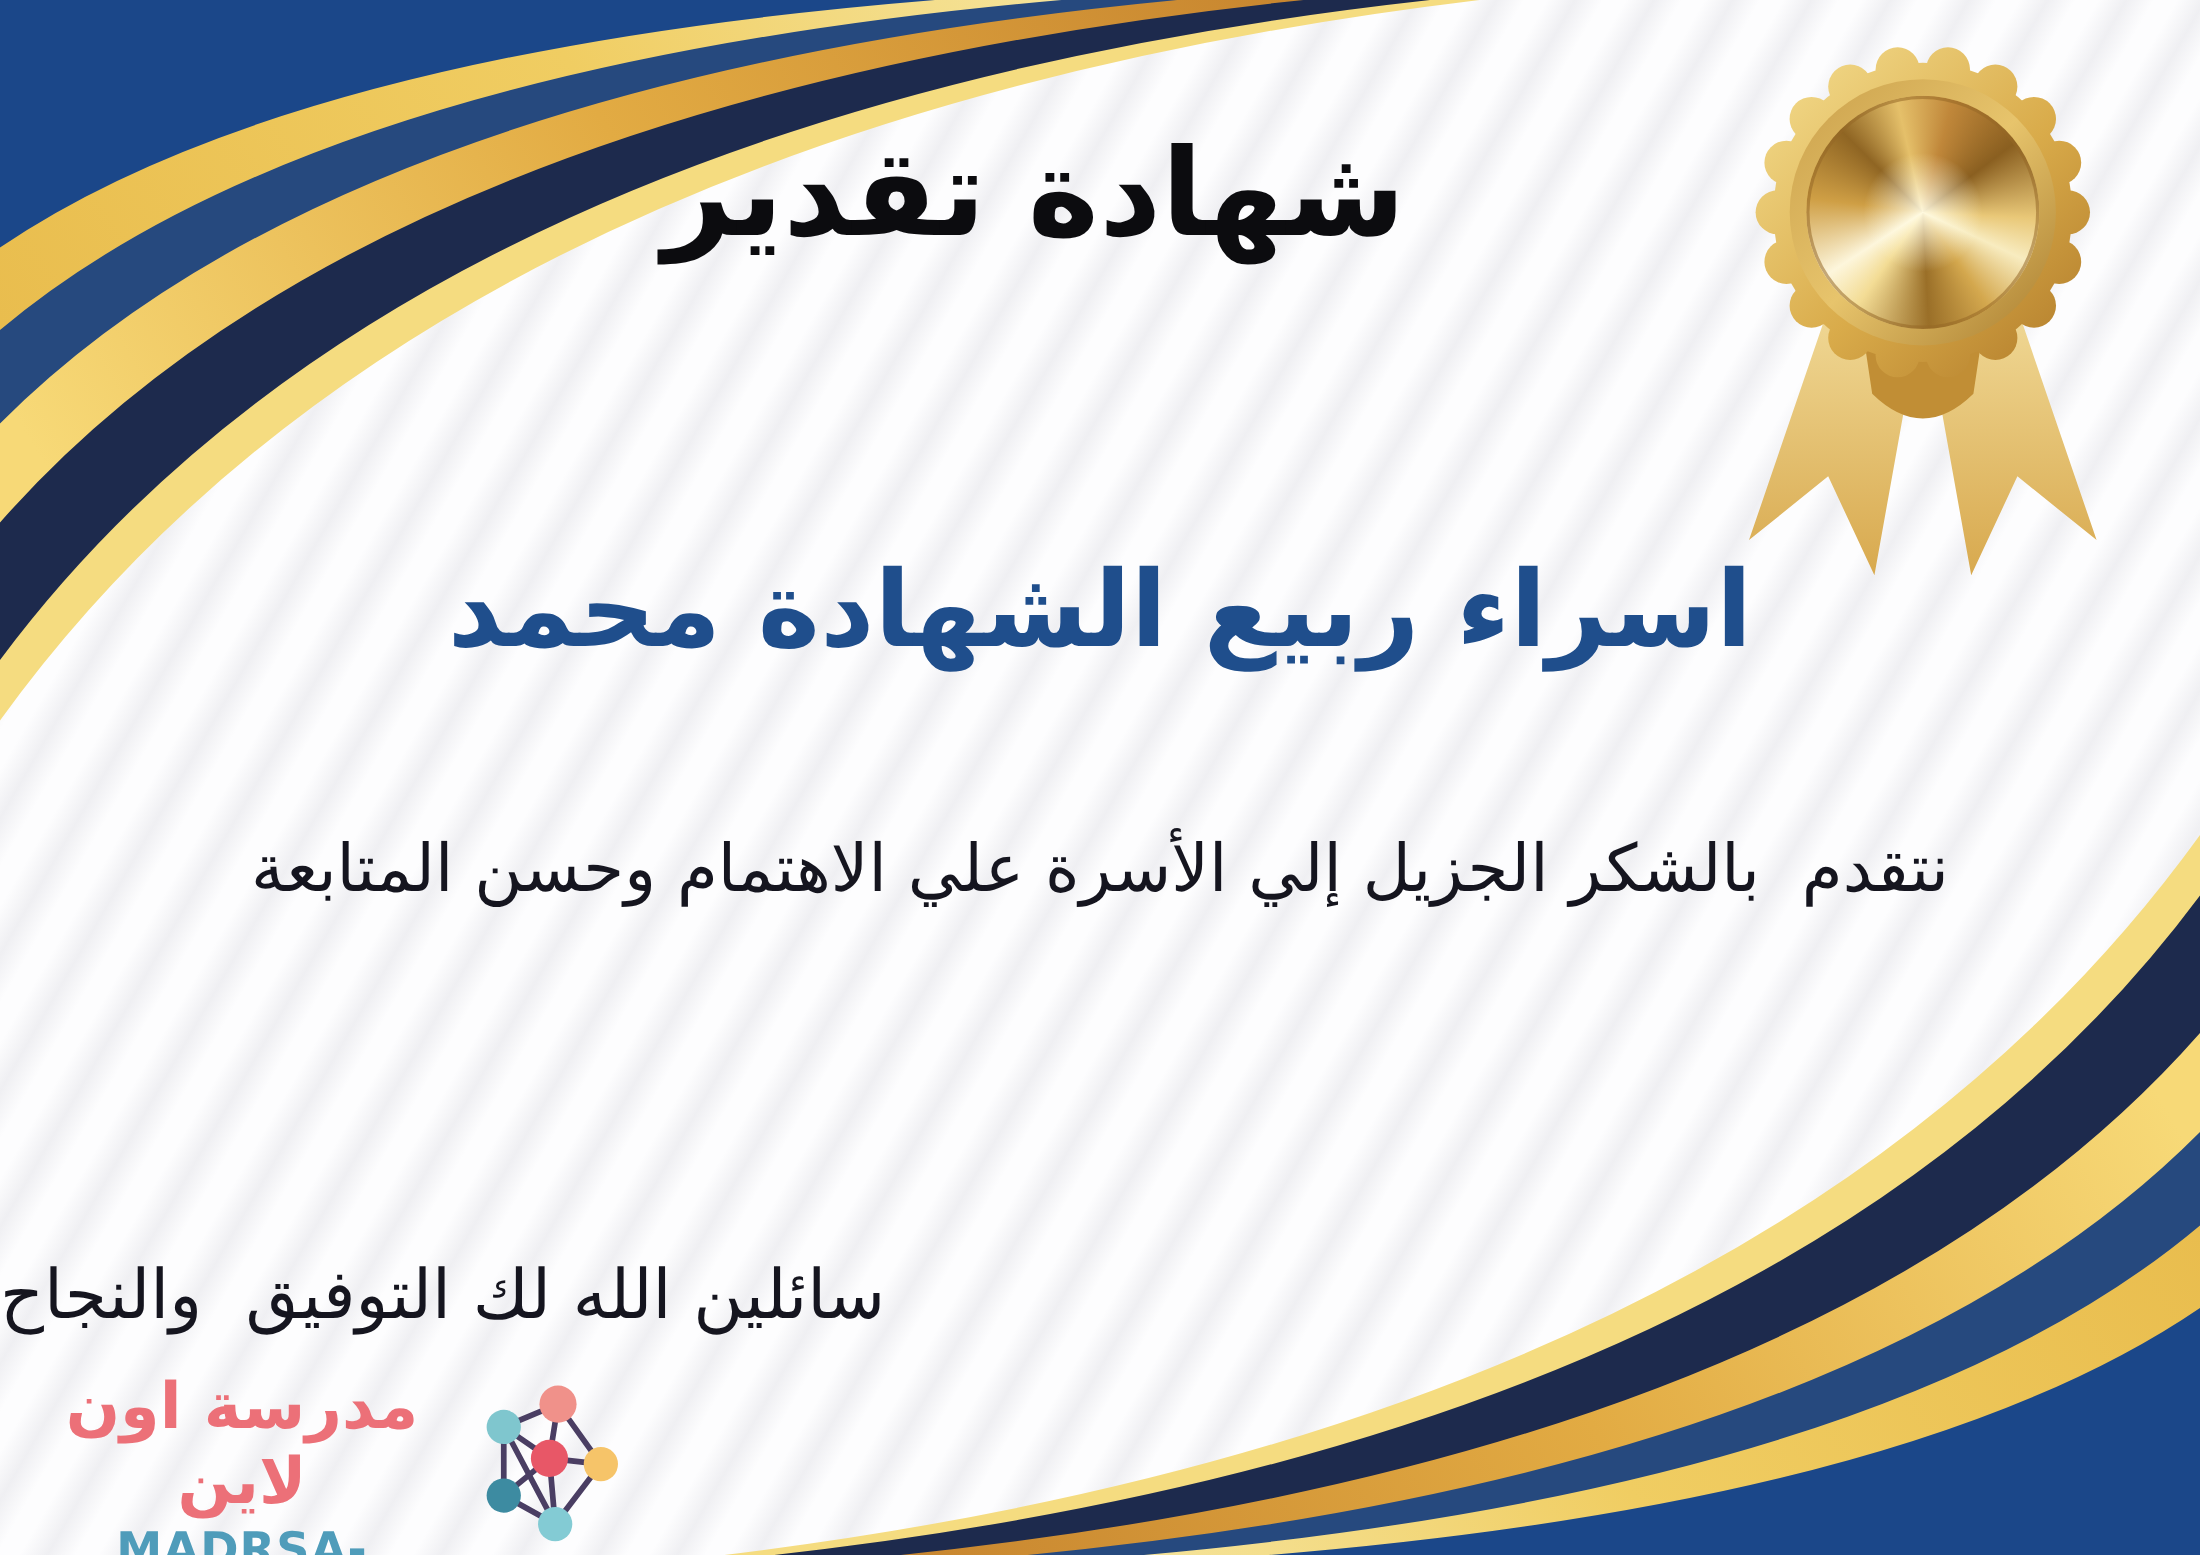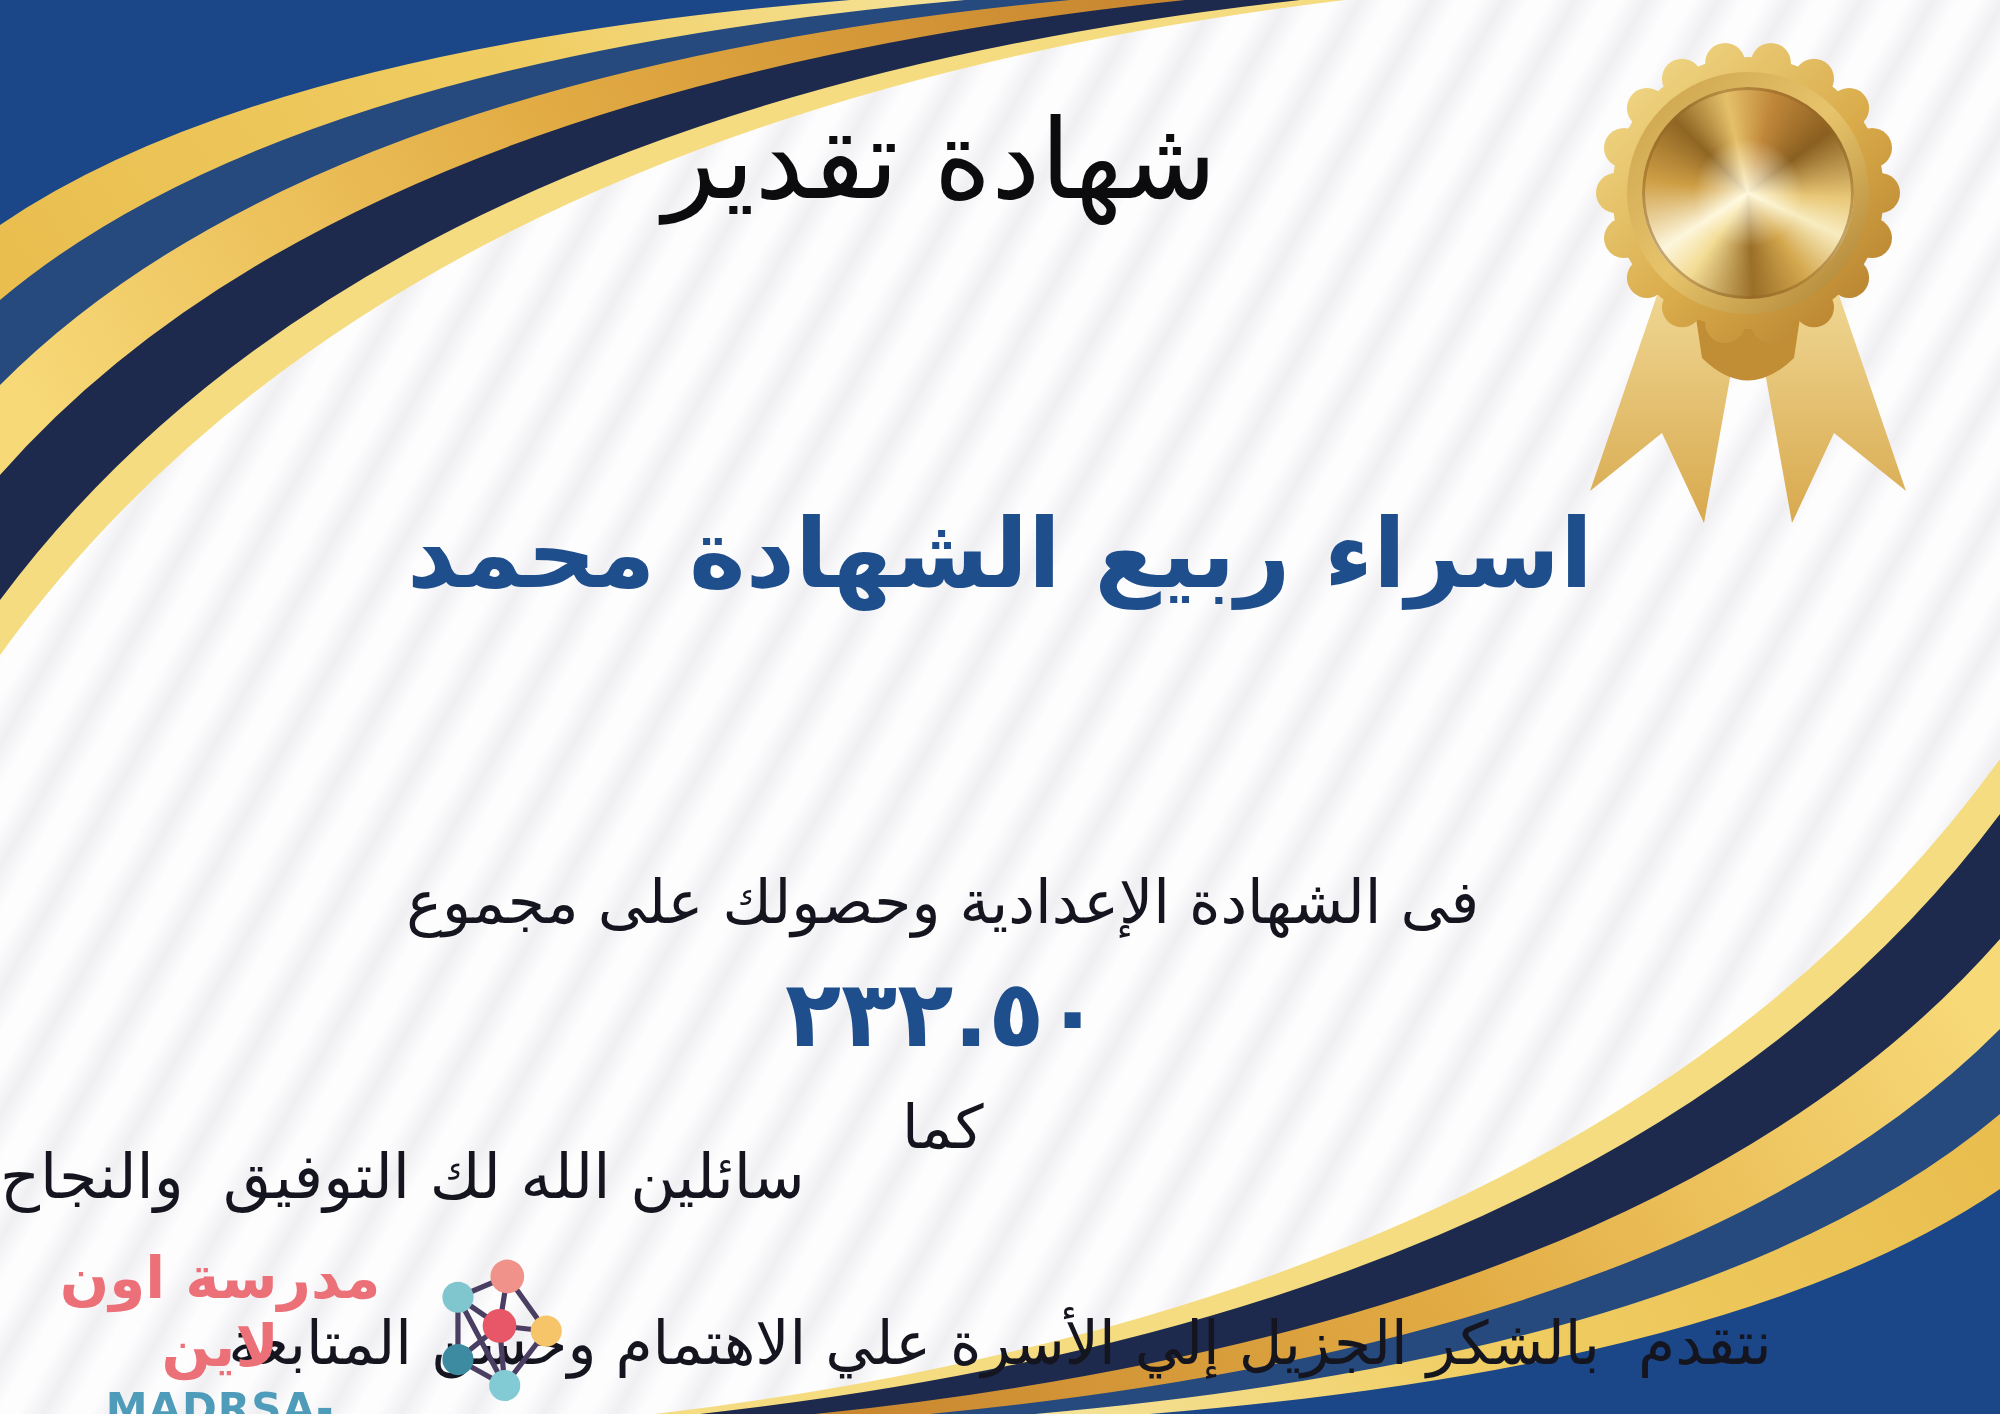--- a/index.html
+++ b/index.html
@@ -7,22 +7,22 @@
     position:relative;width:2000px;height:1414px;overflow:hidden;
     background:
       repeating-linear-gradient(120deg,
         rgba(228,228,233,.55) 0px, rgba(255,255,255,0) 22px,
         rgba(255,255,255,0) 40px, rgba(228,228,233,.55) 62px),
       #fdfdfe;
     font-family:"DejaVu Sans", sans-serif;
   }
   .deco{position:absolute;left:0;top:0;width:2000px;height:1414px;}
   .title{
-    position:absolute;left:0;top:96px;width:1880px;margin:0;
-    text-align:center;font-size:110px;font-weight:400;color:#0c0c0f;
+    position:absolute;left:0;top:112px;width:1880px;margin:0;
+    text-align:center;font-size:110px;font-weight:700;color:#0c0c0f;
     letter-spacing:1px;white-space:pre-wrap;
   }
   .name{
     position:absolute;left:0;top:498px;width:2000px;
     text-align:center;font-size:96px;font-weight:bold;color:#1f4e8c;
     white-space:pre-wrap;
   }
   .body-text{
     position:absolute;left:30px;top:736px;width:1940px;
     text-align:center;font-size:60px;color:#15151f;line-height:108px;
@@ -138,25 +138,20 @@
       <circle cx="0" cy="0" r="121" fill="url(#ringG)"></circle>
     </svg>
     <div class="medal-disc"></div>
   </div>
 
   <h1 class="title" dir="rtl">شهادة تقدير</h1>
 
   <div class="name" dir="rtl">اسراء ربيع الشهادة محمد</div>
 
   <div class="body-text" dir="rtl">
-    <div class="line line2">
-      <span>فى الشهادة الإعدادية وحصولك على مجموع</span>
-      <span class="score">٢٣٢.٥٠</span>
-      <span>كما</span>
-    </div>
     <div class="line">نتقدم  بالشكر الجزيل إلي الأسرة علي الاهتمام وحسن المتابعة</div>
   </div>
 
   <div class="closing" dir="rtl">سائلين الله لك التوفيق  والنجاح</div>
 
   <div class="logo-text">
     <div class="logo-ar" dir="rtl">مدرسة اون لاين</div>
     <div class="logo-en">MADRSA-ONLINE.COM</div>
   </div>
   <svg class="logo-mark" width="135" height="146" viewBox="0 0 104 112" aria-hidden="true">

